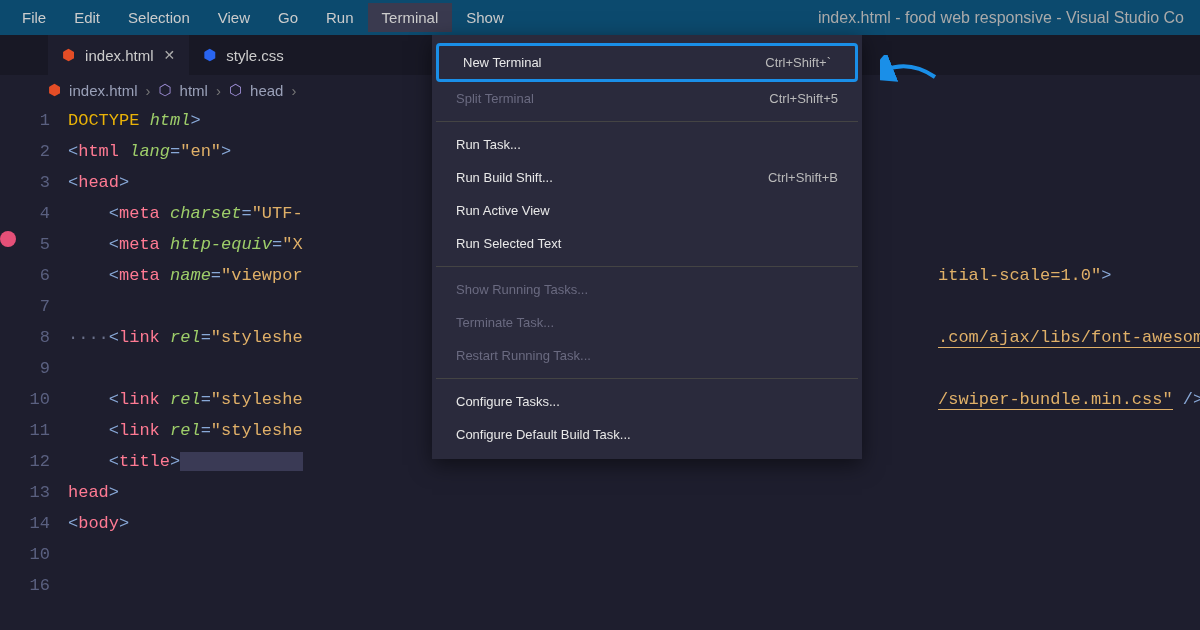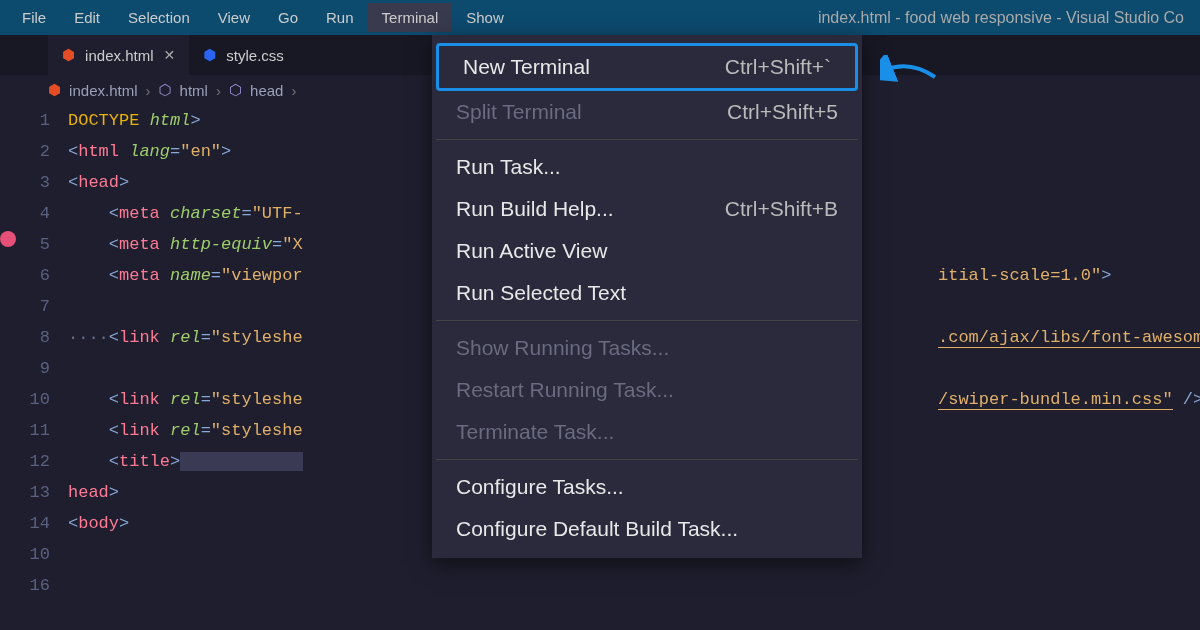--- a/index.html
+++ b/index.html
@@ -96,21 +96,21 @@
   left: 432px;
   width: 430px;
   background: #2a2a3c;
   box-shadow: 0 6px 20px rgba(0,0,0,0.5);
   padding: 8px 0;
 }
 .drop-item {
   display: flex;
   justify-content: space-between;
   padding: 9px 24px;
-  font-size: 21px;
+  font-size: 13px;
   color: #e8e8e8;
 }
 .drop-item.highlight {
   border: 3px solid #1a8fe8;
   border-radius: 4px;
   margin: 0 4px;
 }
 .drop-item.disabled { color: #6a6a80; }
 .drop-sep {
   height: 1px;
@@ -205,38 +205,38 @@
     </div>
     <div class="drop-item disabled">
       <span>Split Terminal</span>
       <span class="drop-short">Ctrl+Shift+5</span>
     </div>
     <div class="drop-sep"></div>
     <div class="drop-item">
       <span>Run Task...</span>
     </div>
     <div class="drop-item">
-      <span>Run Build Help...</span>
+      <span>Run Build Shift...</span>
       <span class="drop-short">Ctrl+Shift+B</span>
     </div>
     <div class="drop-item">
       <span>Run Active View</span>
     </div>
     <div class="drop-item">
       <span>Run Selected Text</span>
     </div>
     <div class="drop-sep"></div>
     <div class="drop-item disabled">
       <span>Show Running Tasks...</span>
     </div>
     <div class="drop-item disabled">
+      <span>Terminate Task...</span>
+    </div>
+    <div class="drop-item disabled">
       <span>Restart Running Task...</span>
-    </div>
-    <div class="drop-item disabled">
-      <span>Terminate Task...</span>
     </div>
     <div class="drop-sep"></div>
     <div class="drop-item">
       <span>Configure Tasks...</span>
     </div>
     <div class="drop-item">
       <span>Configure Default Build Task...</span>
     </div>
   </div>
 

